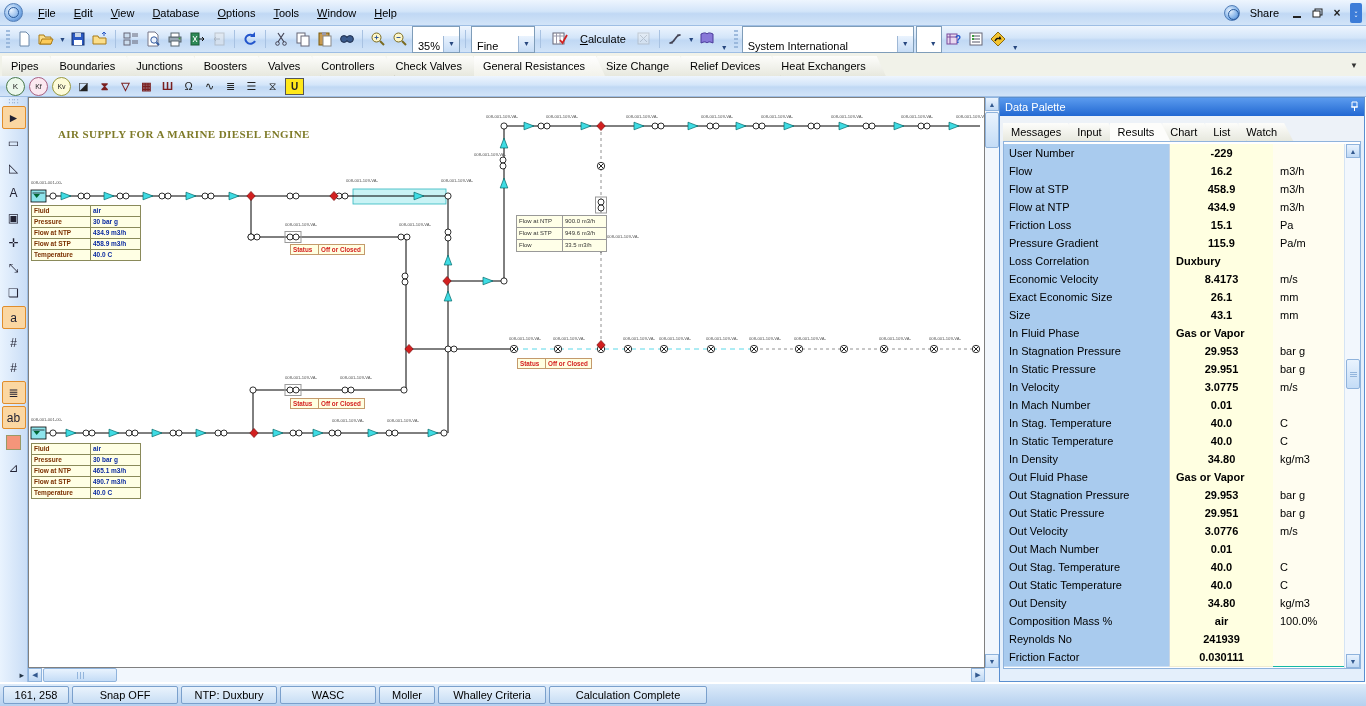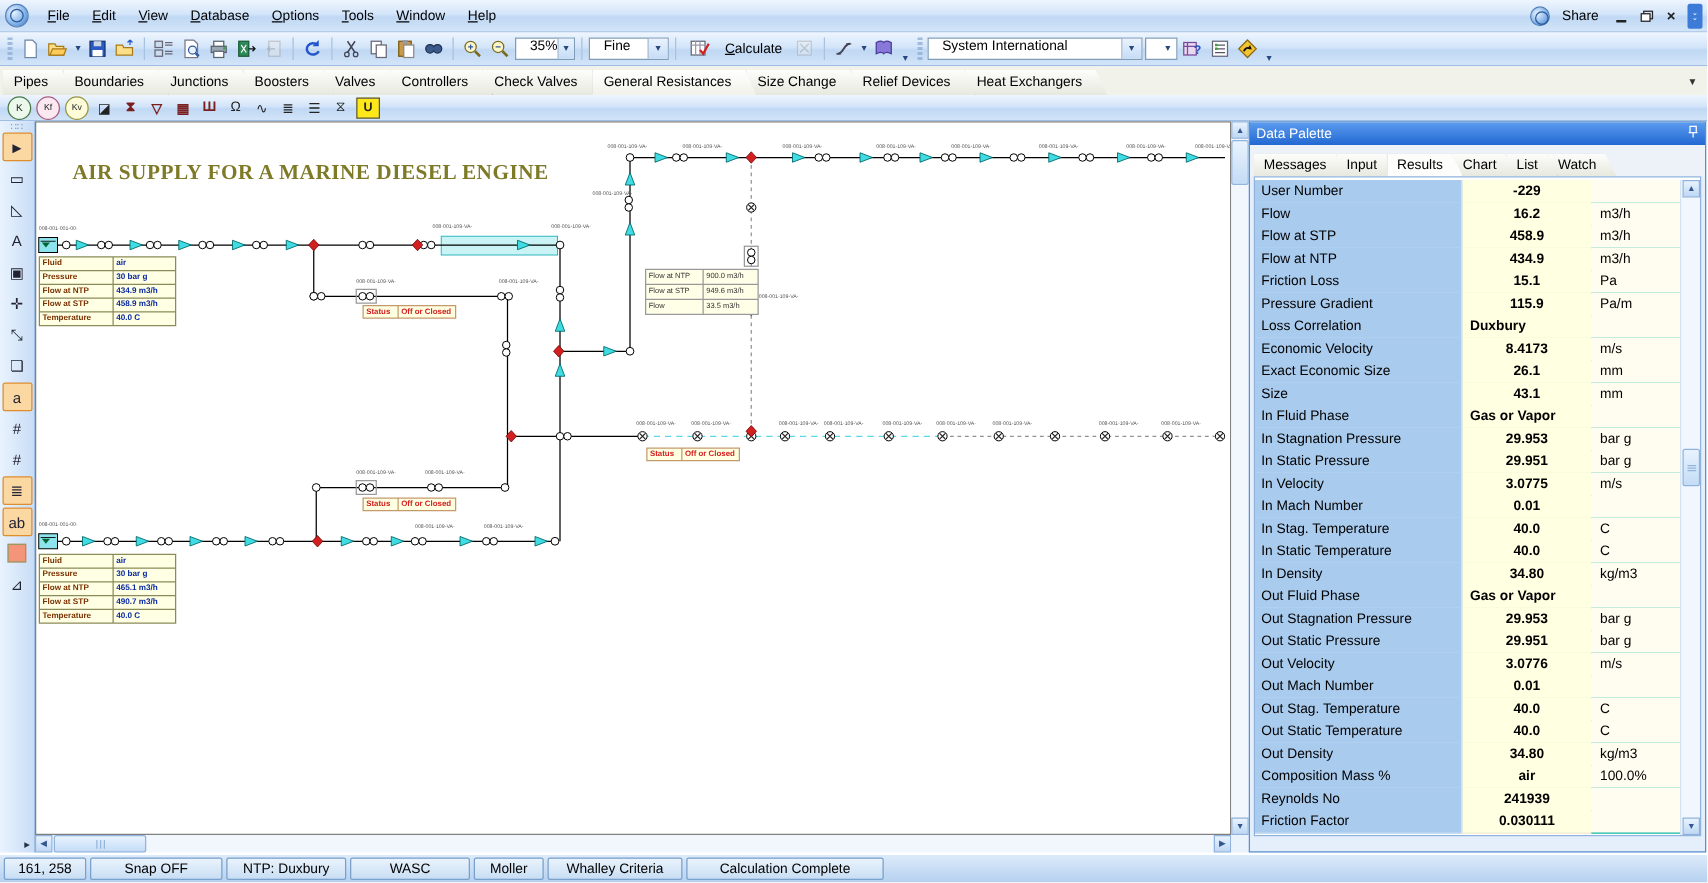--- a/index.html
+++ b/index.html
@@ -14,21 +14,21 @@
   .menu-item u{text-decoration:underline}
   #menubar .spacer{flex:1}
   .winbtn{width:20px;height:18px;display:flex;align-items:center;justify-content:center;font-weight:bold;font-size:12px;color:#222}
   .applogo{width:17px;height:17px;border-radius:50%;background:radial-gradient(circle at 35% 35%,#EAF4FF,#7FB0E8 60%,#3A6FBF);border:1px solid #5580B8;margin-right:6px;position:relative}
   .applogo::after{content:"";position:absolute;left:3px;top:3px;width:9px;height:9px;border:1px solid #2A5A9A;border-radius:50%}
   
   #toolbar{top:26px;left:0;right:0;height:27px;display:flex;align-items:center;gap:2px;
            border-bottom:1px solid #9EBEE4;padding:0 4px;box-sizing:border-box}
   .tbico{width:20px;height:20px;display:flex;align-items:center;justify-content:center}
   .tbsep{width:1px;height:18px;background:#A8C2E2;margin:0 3px}
-  .combo{background:#fff;border:1px solid #7F9DB9;height:18px;display:flex;align-items:flex-start;padding-left:11px;box-sizing:border-box}
+  .combo{background:#fff;border:1px solid #7F9DB9;height:27px;display:flex;align-items:flex-end;padding-left:5px;box-sizing:border-box}
   .combo .arr{margin-left:auto;width:15px;height:16px;background:linear-gradient(#EAF3FE,#C6DCF6);border-left:1px solid #9FB8D6;display:flex;align-items:center;justify-content:center;font-size:7px;color:#27477F}
   .dd{font-size:7px;color:#27477F;margin-left:1px}
   .tbbtn{display:flex;align-items:center;gap:12px;padding:1px 5px;border:1px solid transparent;border-radius:2px}
   .grip{width:4px;height:18px;margin:0 2px;background:repeating-linear-gradient(#8FAFD6 0 2px,transparent 2px 4px);opacity:.8}
   .ovf{width:11px;height:22px;display:flex;flex-direction:column;align-items:center;justify-content:flex-end;color:#27477F;font-size:7px;line-height:5px}
   
   #tabstrip{top:53px;left:0;right:0;height:23px;background:#F1F2E9;display:flex;align-items:flex-end;padding:2px 2px 0 2px;box-sizing:border-box}
   .tab{clip-path:polygon(0 0,calc(100% - 9px) 0,100% 100%,0 100%);
        background:linear-gradient(#FDFDFB,#E7E8DE);padding:4px 20px 4px 9px;margin-right:-8px;
        position:relative;filter:drop-shadow(1px 0 0 #A2A293) drop-shadow(0 -1px 0 #B8B8A8);white-space:nowrap}
@@ -47,21 +47,21 @@
   #lstrip{top:97px;left:0;width:28px;height:585px;background:linear-gradient(to right,#E9F3FE,#C9DDF6);
           border-right:1px solid #9EBEE4;display:flex;flex-direction:column;align-items:center;box-sizing:border-box;padding-top:2px}
   .ltool{width:22px;height:21px;margin:1px 0;display:flex;align-items:center;justify-content:center;font-size:12px;color:#223;border:1px solid transparent;border-radius:2px}
   .ltool.sel{background:#FBD7A2;border-color:#E08D2C}
   .ltool.swatch span{width:13px;height:13px;background:#F4957A;border:1px solid #996;display:block}
   .lhandle{color:#7A98C0;font-size:8px;line-height:6px}
   .lexp{margin-top:auto;margin-bottom:2px;font-size:9px;color:#234;align-self:flex-end;padding-right:3px}
   
   #canvas{top:97px;left:28px;width:957px;height:571px;background:#fff;border:1px solid #808080;box-sizing:border-box;overflow:hidden}
   #diagram{position:absolute;left:0;top:0}
-  #cv-title{position:absolute;left:29px;top:30px;font-family:"Liberation Serif",serif;font-weight:bold;font-size:17px;color:#7E7A28;letter-spacing:.4px}
+  #cv-title{position:absolute;left:29px;top:30px;font-family:"Liberation Serif",serif;font-weight:bold;font-size:11px;color:#7E7A28;letter-spacing:.4px}
   .mini{position:absolute;display:grid;background:#8A8A5A;gap:1px;padding:1px;box-sizing:border-box}
   .mini>span{background:#FFFFE4;padding:0 2px;font-size:6.5px;line-height:10px;white-space:nowrap;overflow:hidden}
   .mini .ml{color:#7B3000;font-weight:bold}
   .mini .mv{color:#0A2AA0;font-weight:bold}
   .sup{grid-template-columns:58px 49px}
   .ftb{grid-template-columns:45px 43px;background:#999}
   .ftb>span{background:#FFFFE8;color:#333;font-weight:normal;font-size:6px;line-height:11px}
   .stt{grid-template-columns:27px 45px;background:#C49A6C}
   .stt>span{background:#FFFFE1;color:#D42020;font-weight:bold;font-size:6.3px;line-height:9px}
   

